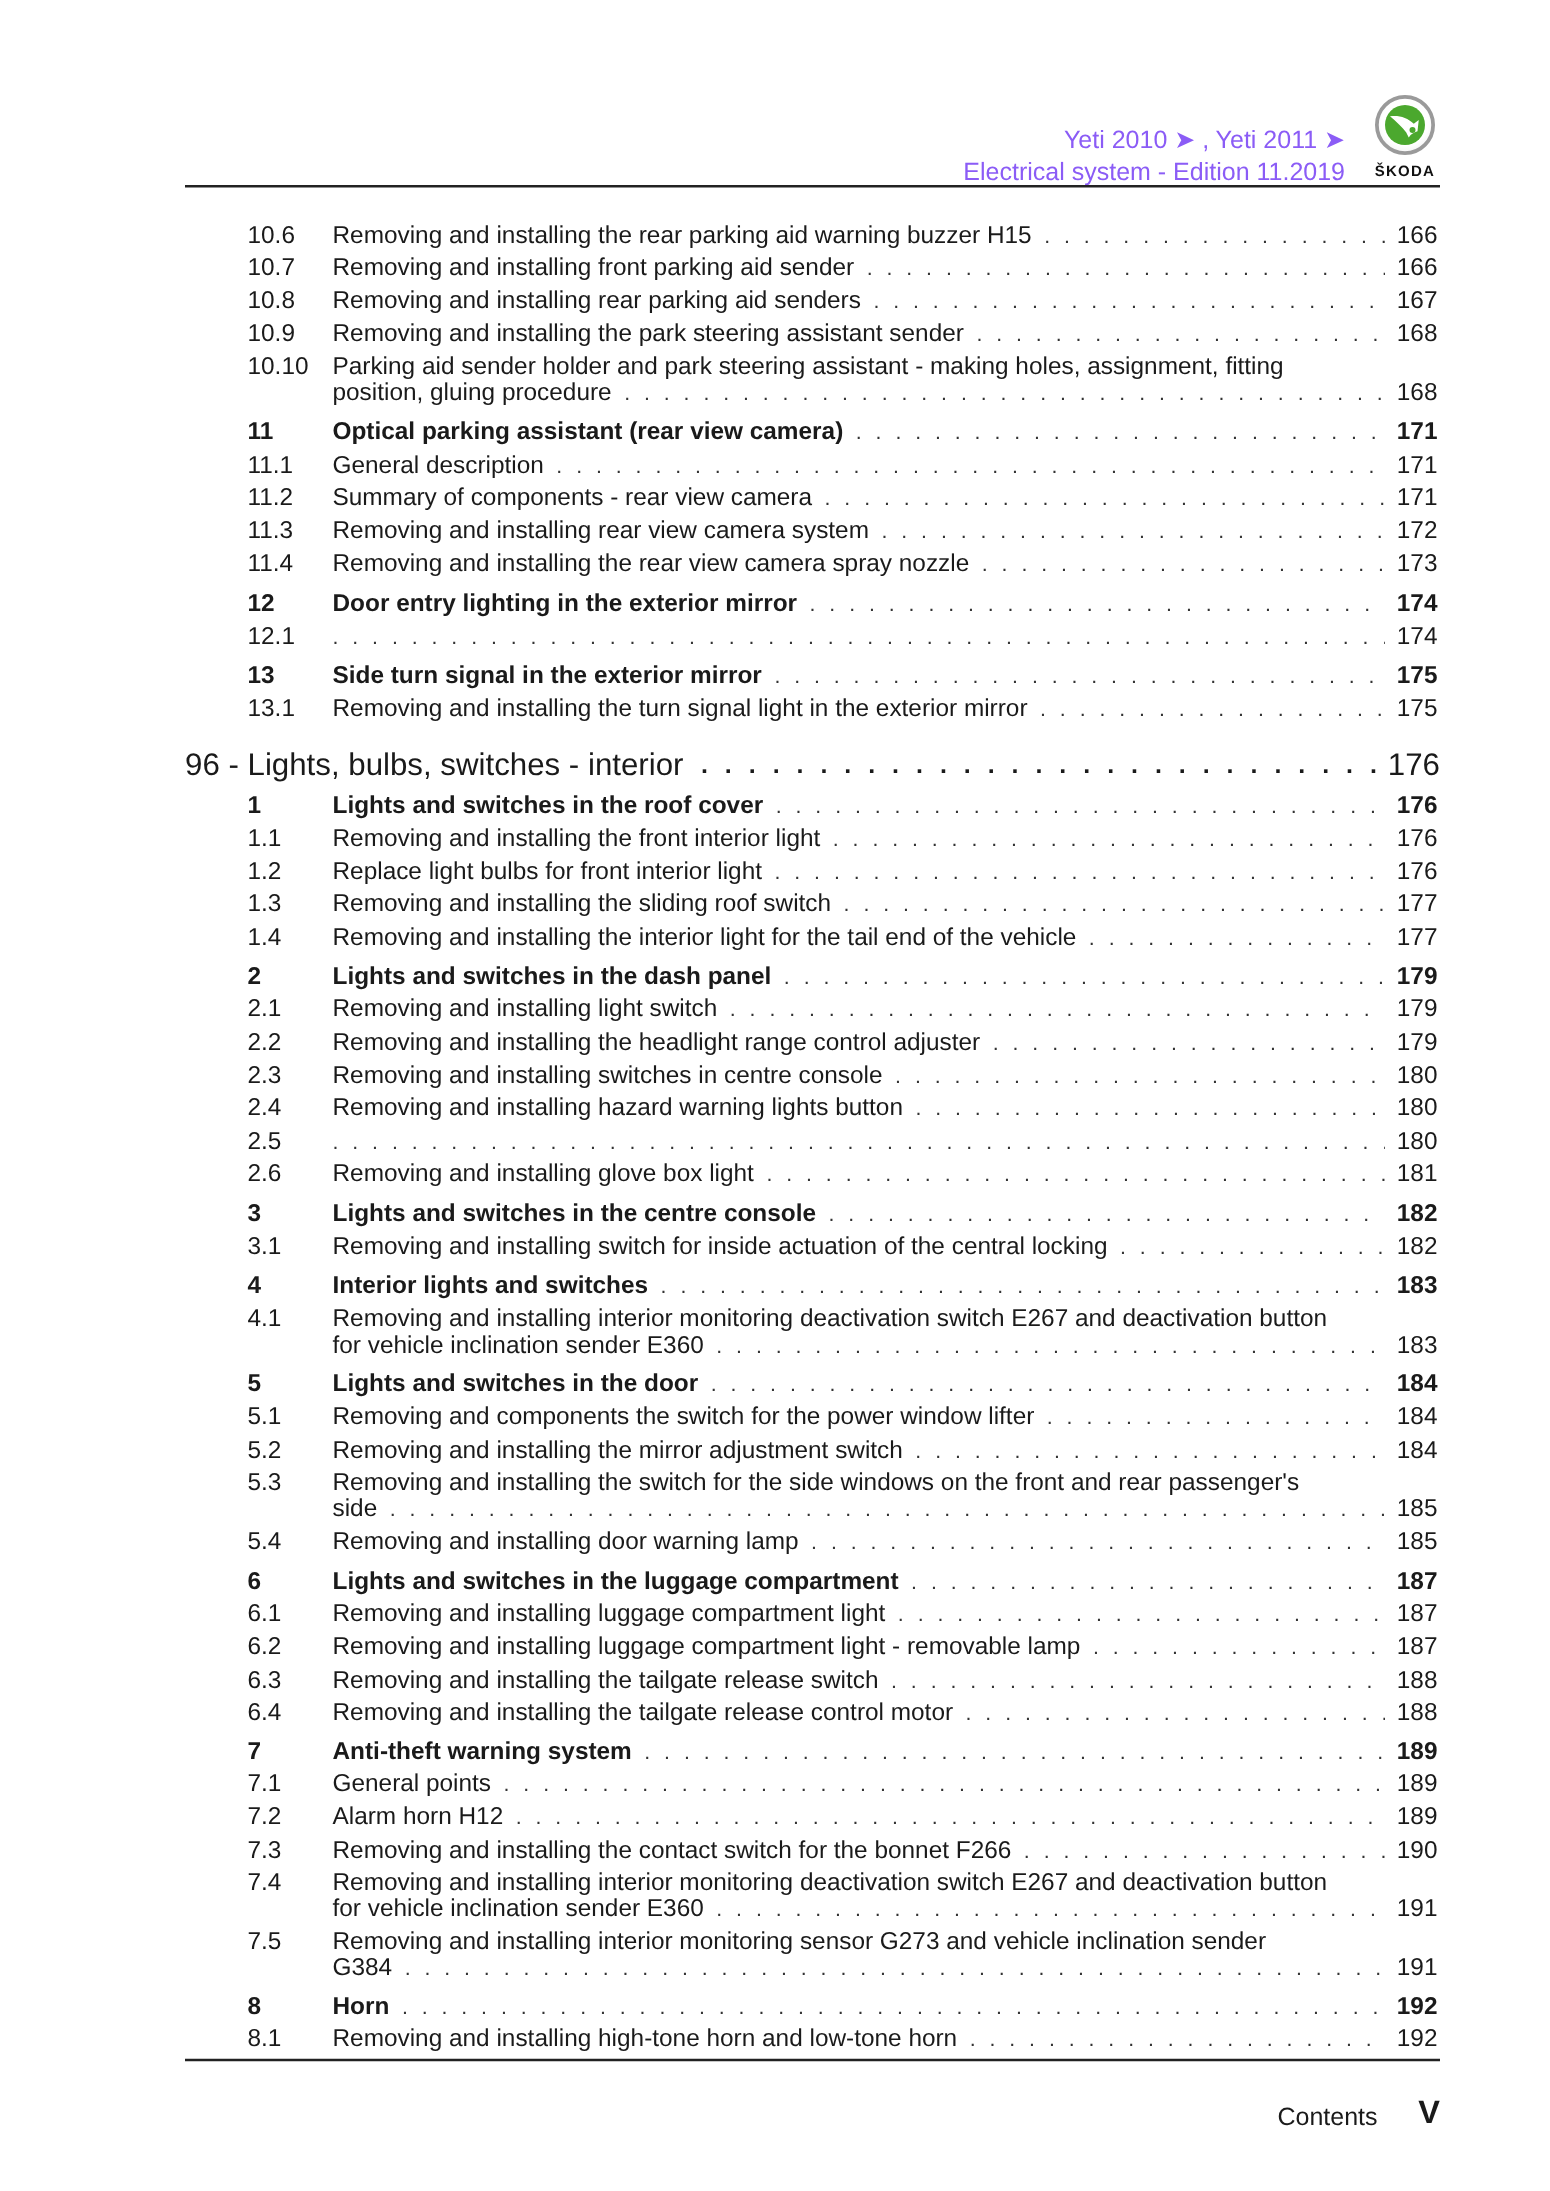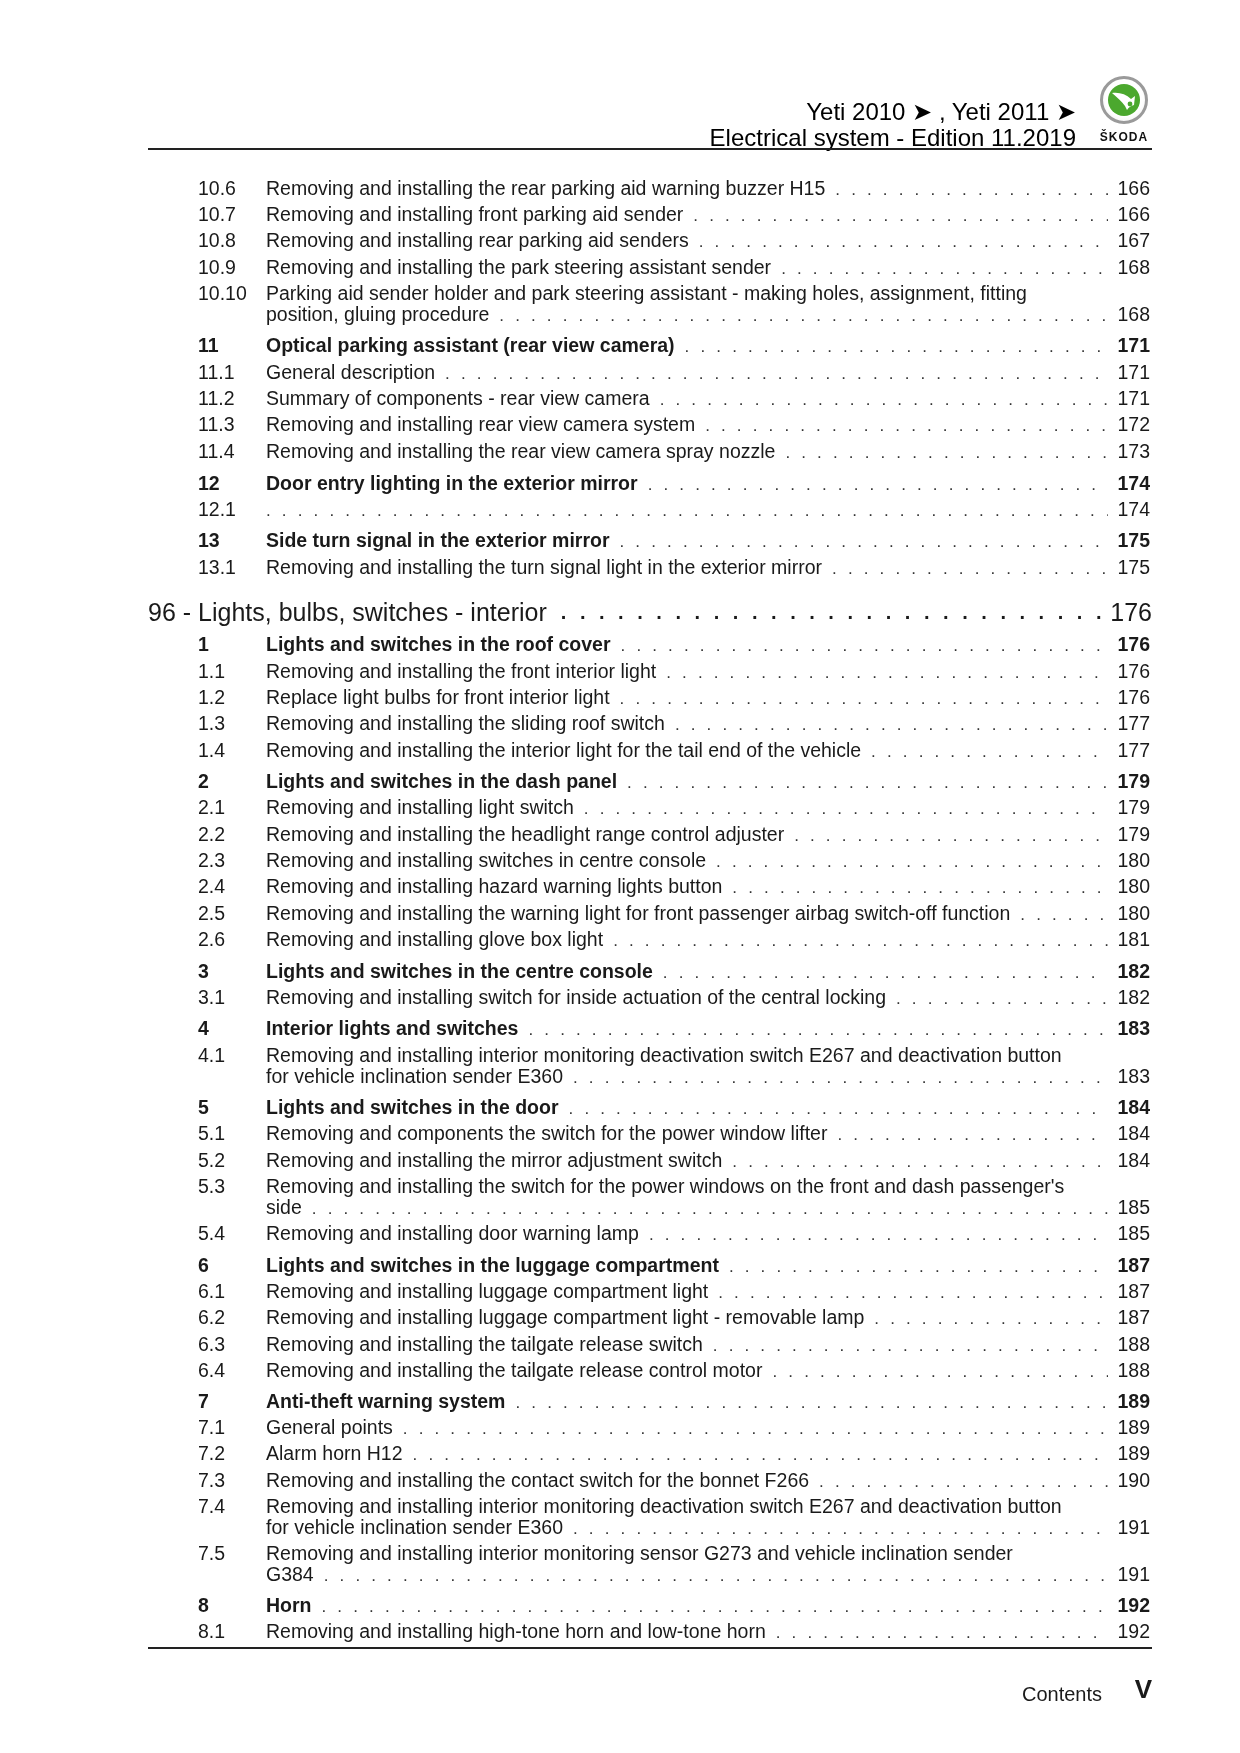--- a/index.html
+++ b/index.html
@@ -1,18 +1,18 @@
 <!DOCTYPE html>
 <html><head>
 <meta charset="utf-8">
 <style>
   html, body { margin: 0; padding: 0; background: #ffffff; }
   body { width: 1240px; height: 1753px; position: relative; overflow: hidden;
          font-family: "Liberation Sans", sans-serif; color: #1a1a1a; }
-  .header-text { position: absolute; right: 164px; text-align: right; font-size: 24px; line-height: 24px; color: #000000; }
+  .header-text { position: absolute; right: 164px; text-align: right; font-size: 20px; line-height: 24px; color: #8b5cf6; }
   .header-line1 { top: 100px; }
   .header-line2 { top: 126px; }
   .logo { position: absolute; left: 1096px; top: 76px; width: 56px; }
   .logo-circle { width: 48px; height: 48px; border-radius: 50%; border: 3px solid #9a9a9a;
                  box-sizing: border-box; margin: 0 auto; background: radial-gradient(circle at 50% 45%, #ffffff 60%, #e8e8e8 100%);
                  display: flex; align-items: center; justify-content: center; }
   .logo-word { font-size: 12px; font-weight: bold; letter-spacing: 1px; text-align: center; margin-top: 6px; color: #111; }
   .rule { position: absolute; left: 148px; width: 1004px; height: 2px; background: #222; }
   .rule-top { top: 148px; }
   .rule-bottom { top: 1647px; }
@@ -304,21 +304,20 @@
           <span class="title">Removing and installing hazard warning lights button</span>
           <span class="dots"> . . . . . . . . . . . . . . . . . . . . . . . . . . . . . . . . . . . . . . . . . . . . . . . . . . . . . . . . . . . . . . . . . . . . . . . . . . .</span>
           <span class="page">180</span>
         </div>
       </div>
     </div>
     <div class="row section" style="top: 903px;">
       <span class="num">2.5</span>
       <div class="body">
         <div class="line">
-          <span class="title">Removing and installing the warning light for front passenger airbag switch-off function</span>
           <span class="dots"> . . . . . . . . . . . . . . . . . . . . . . . . . . . . . . . . . . . . . . . . . . . . . . . . . . . . . . . . . . . . . . . . . . . . . . . . . . .</span>
           <span class="page">180</span>
         </div>
       </div>
     </div>
     <div class="row section" style="top: 929px;">
       <span class="num">2.6</span>
       <div class="body">
         <div class="line">
           <span class="title">Removing and installing glove box light</span>
@@ -397,21 +396,21 @@
           <span class="title">Removing and installing the mirror adjustment switch</span>
           <span class="dots"> . . . . . . . . . . . . . . . . . . . . . . . . . . . . . . . . . . . . . . . . . . . . . . . . . . . . . . . . . . . . . . . . . . . . . . . . . . .</span>
           <span class="page">184</span>
         </div>
       </div>
     </div>
     <div class="row section" style="top: 1176px;">
       <span class="num">5.3</span>
       <div class="body">
         <div class="line">
-          <span class="title">Removing and installing the switch for the power windows on the front and dash passenger's</span>
+          <span class="title">Removing and installing the switch for the side windows on the front and rear passenger's</span>
         </div>
         <div class="line">
           <span class="title">side</span>
           <span class="dots"> . . . . . . . . . . . . . . . . . . . . . . . . . . . . . . . . . . . . . . . . . . . . . . . . . . . . . . . . . . . . . . . . . . . . . . . . . . .</span>
           <span class="page">185</span>
         </div>
       </div>
     </div>
     <div class="row section" style="top: 1223px;">
       <span class="num">5.4</span>

